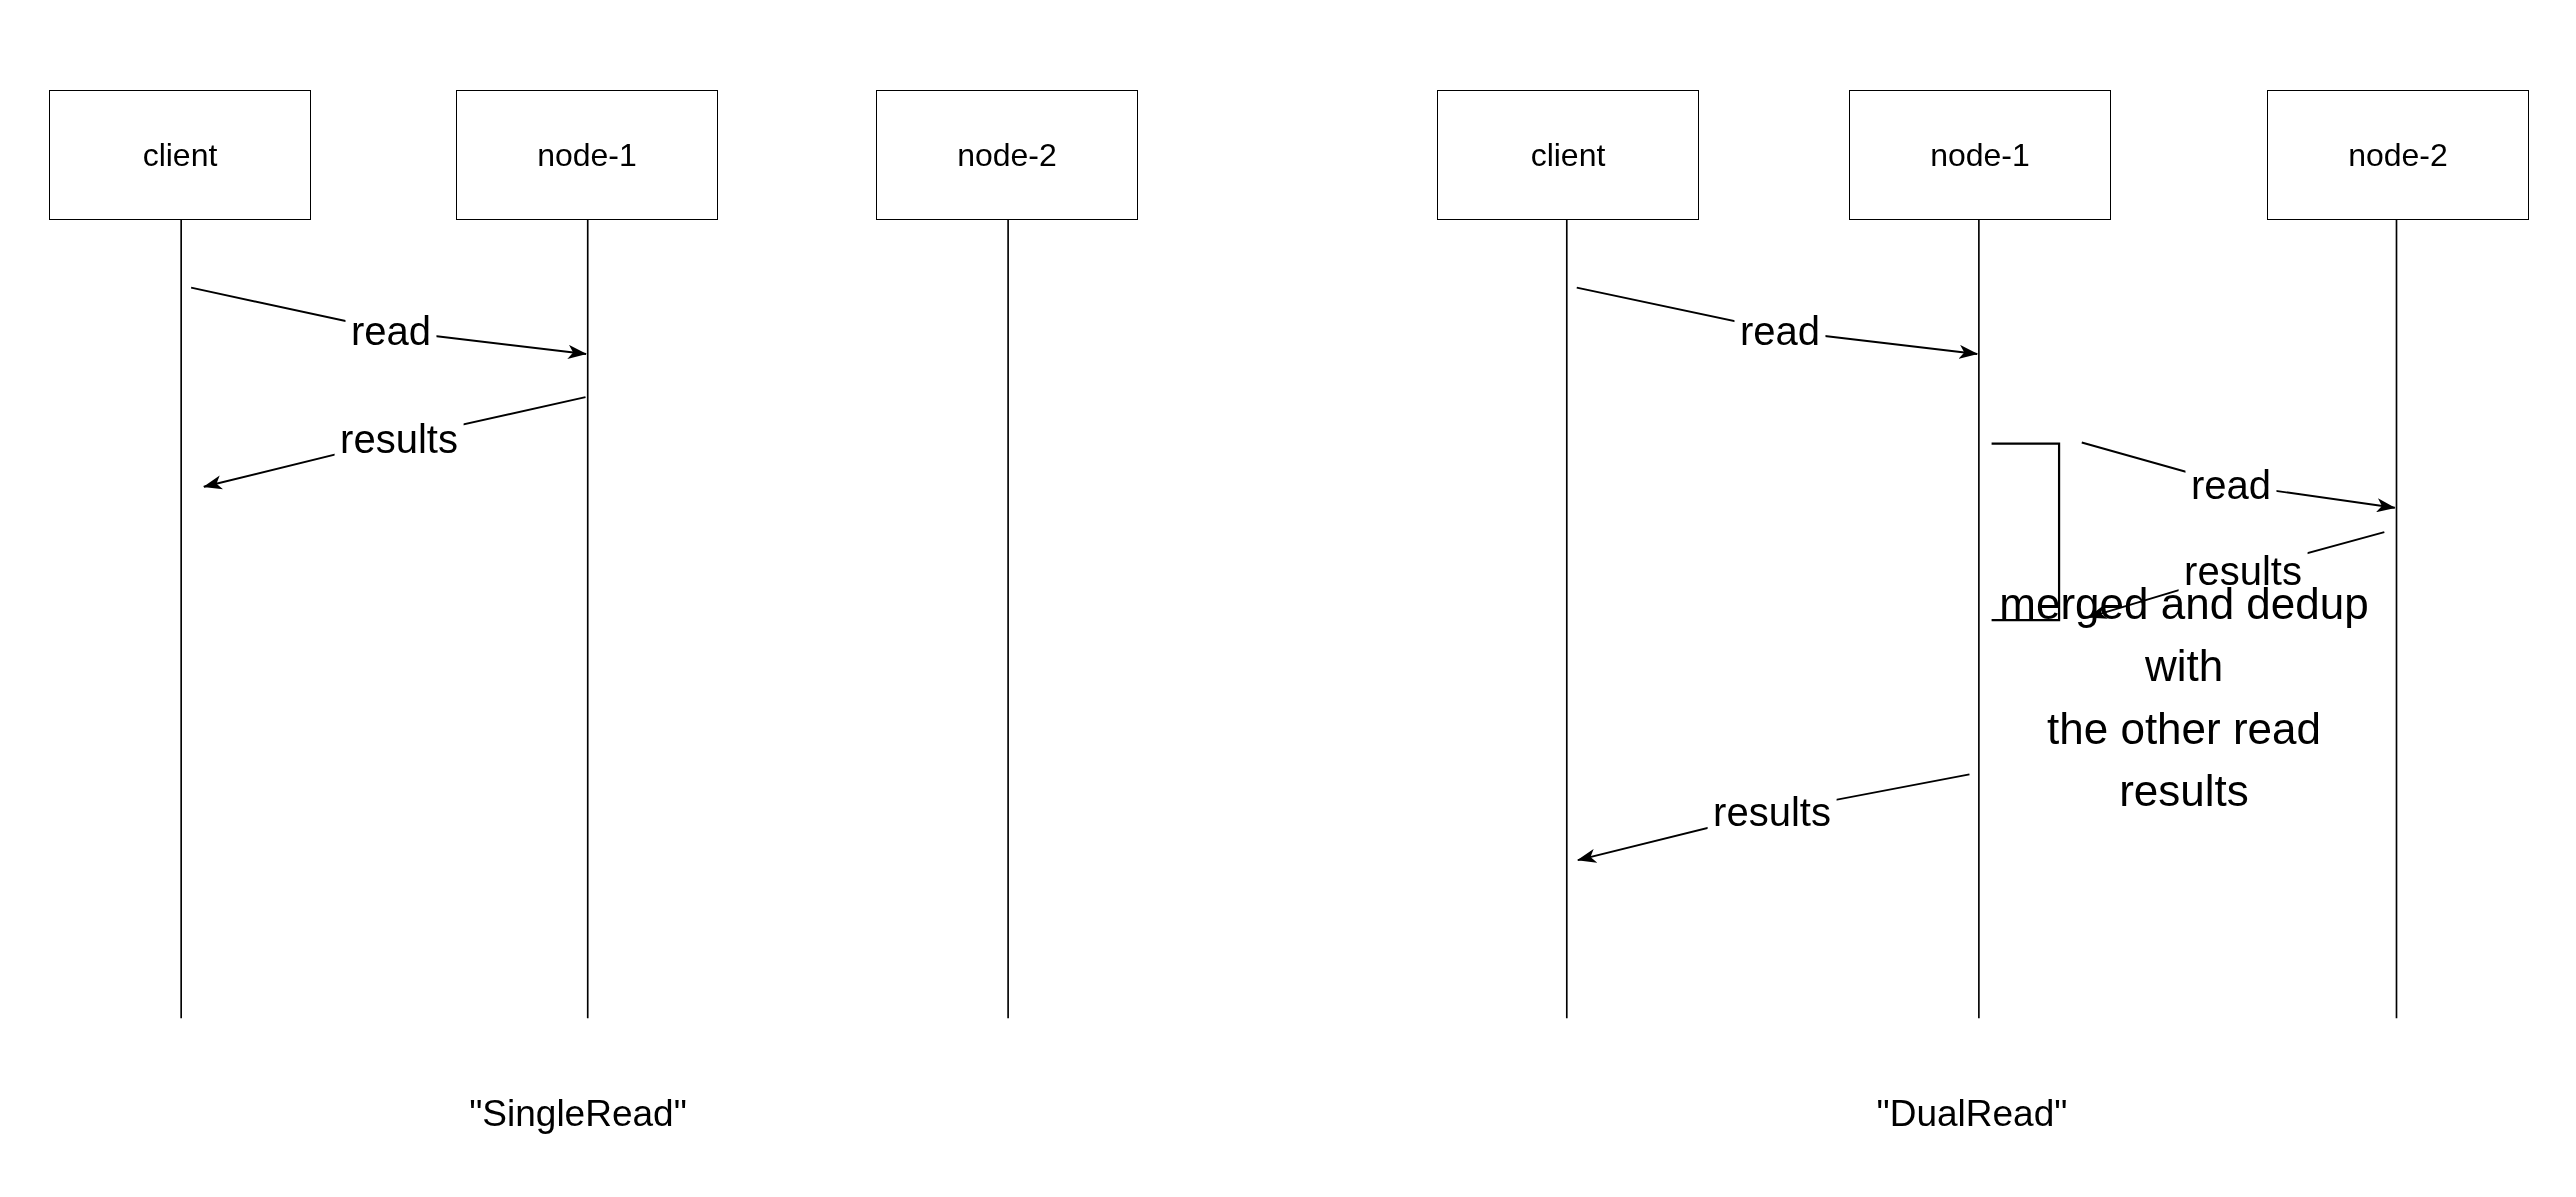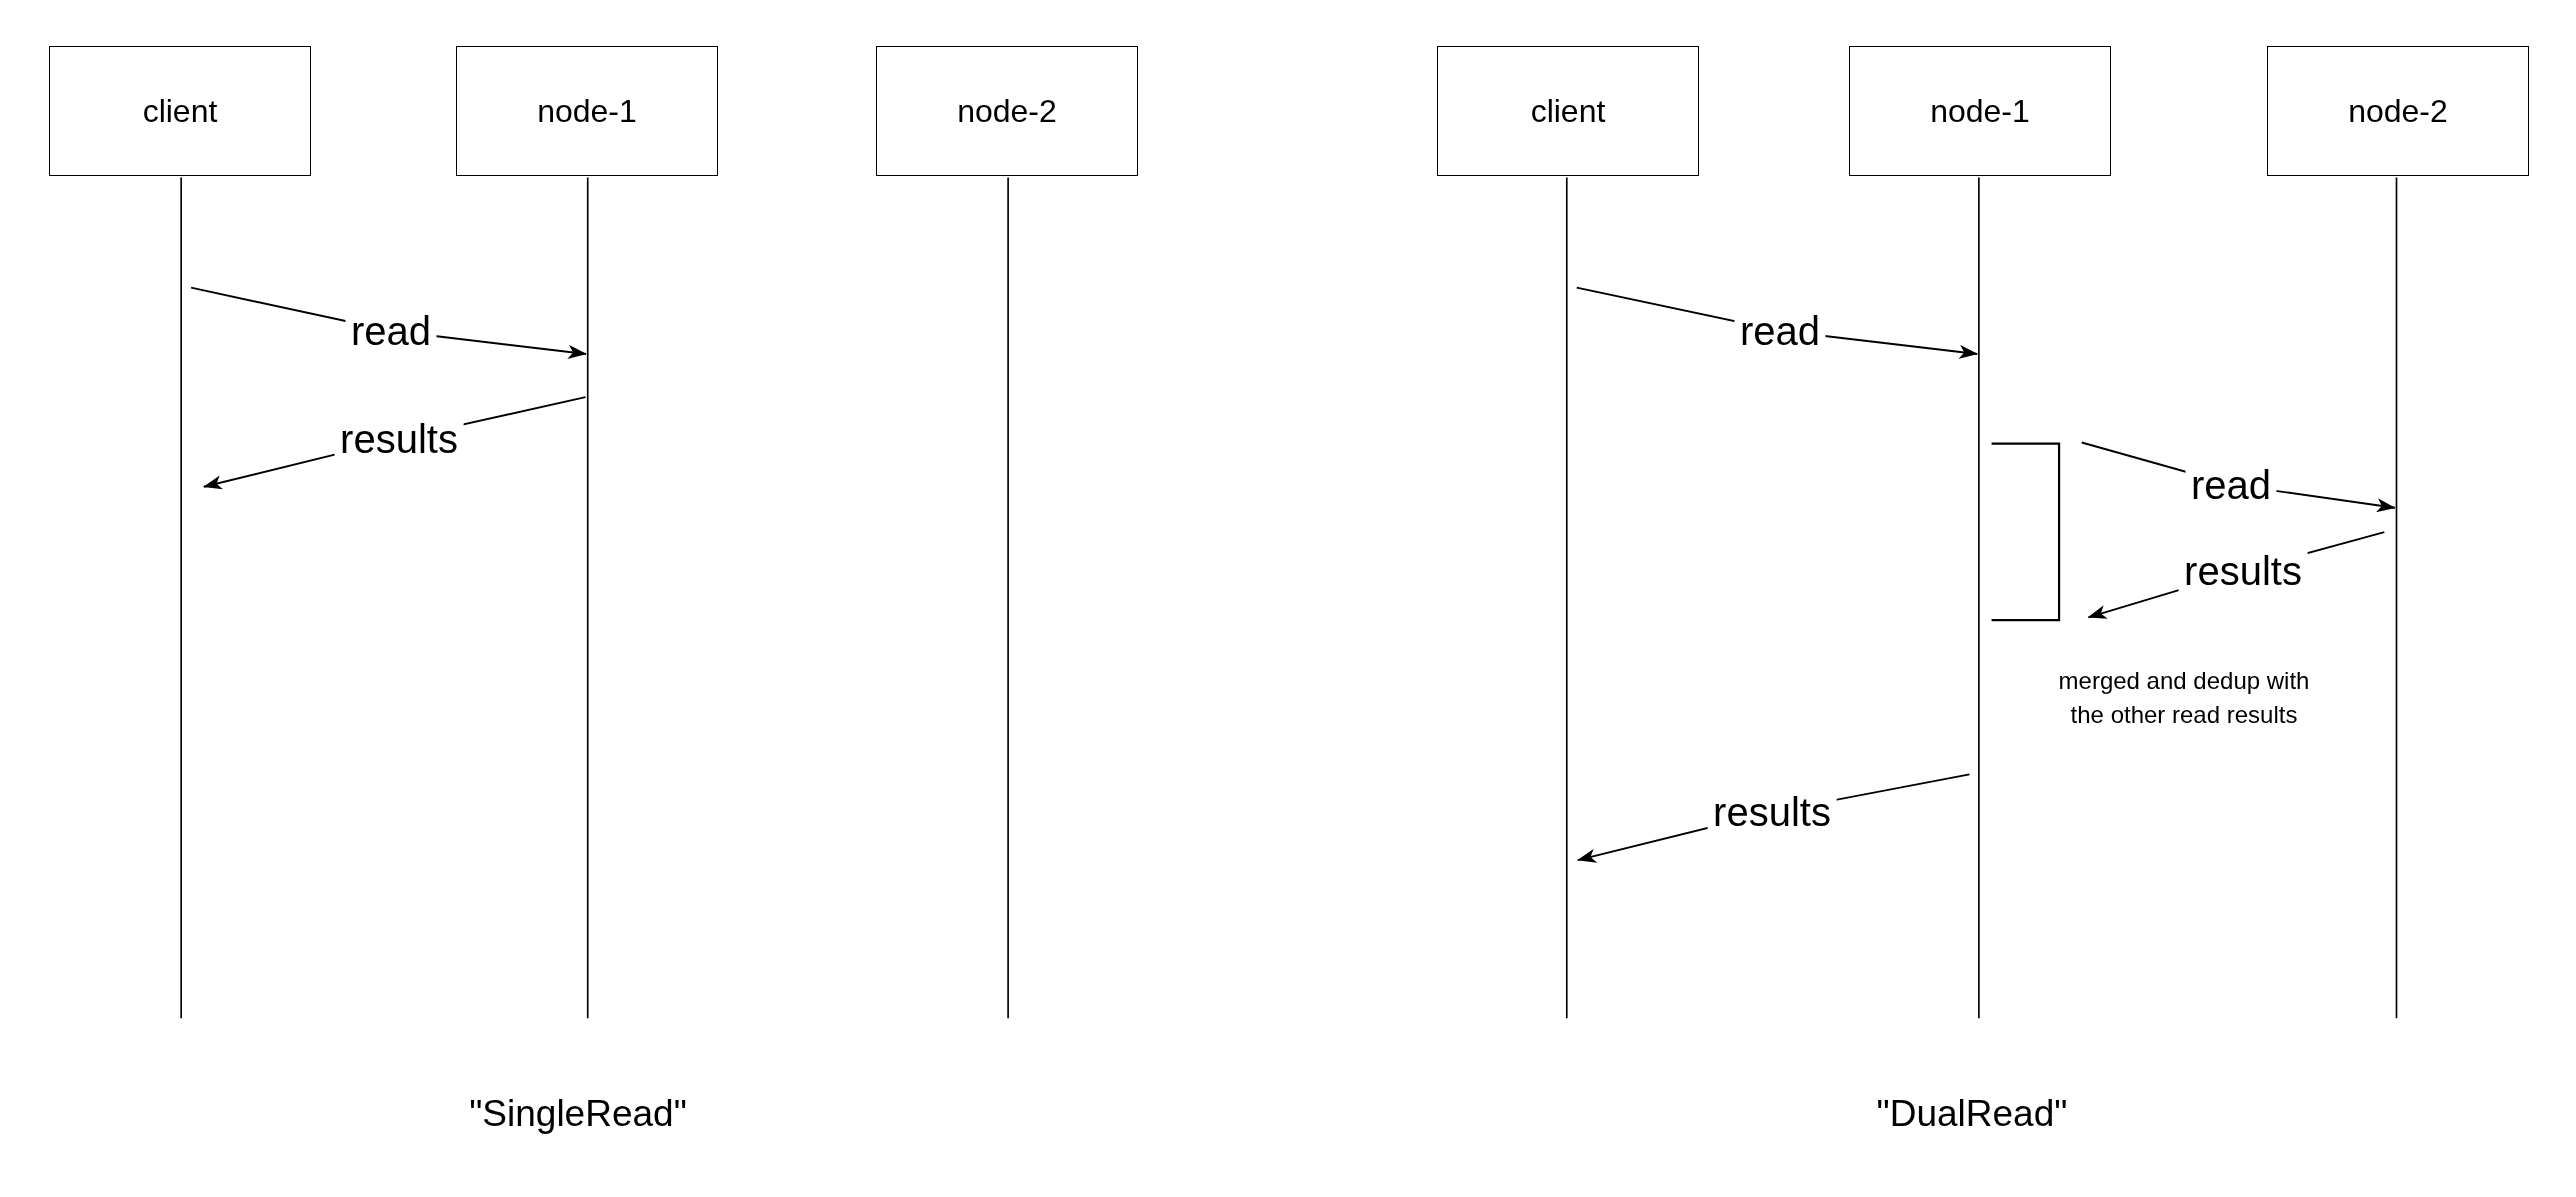--- a/index.html
+++ b/index.html
@@ -17,34 +17,35 @@
     position: absolute;
     width: 260px;
     height: 128px;
     border: 1.7px solid #000000;
     background: #ffffff;
     display: flex;
     align-items: center;
     justify-content: center;
     font-size: 32px;
     line-height: 1;
+    margin-top: 44px;
   }
   .msg-label {
     position: absolute;
     transform: translate(-50%, -50%);
     background: #ffffff;
     padding: 1.1px 5.5px;
     font-size: 40px;
     line-height: 1.1;
     white-space: nowrap;
   }
   .note {
     position: absolute;
     transform: translate(-50%, -50%);
-    font-size: 24px;
+    font-size: 44px;
     line-height: 1.42;
     text-align: center;
     white-space: pre-line;
   }
   .title {
     position: absolute;
     transform: translate(-50%, -50%);
     font-size: 37px;
     line-height: 1;
     white-space: nowrap;

